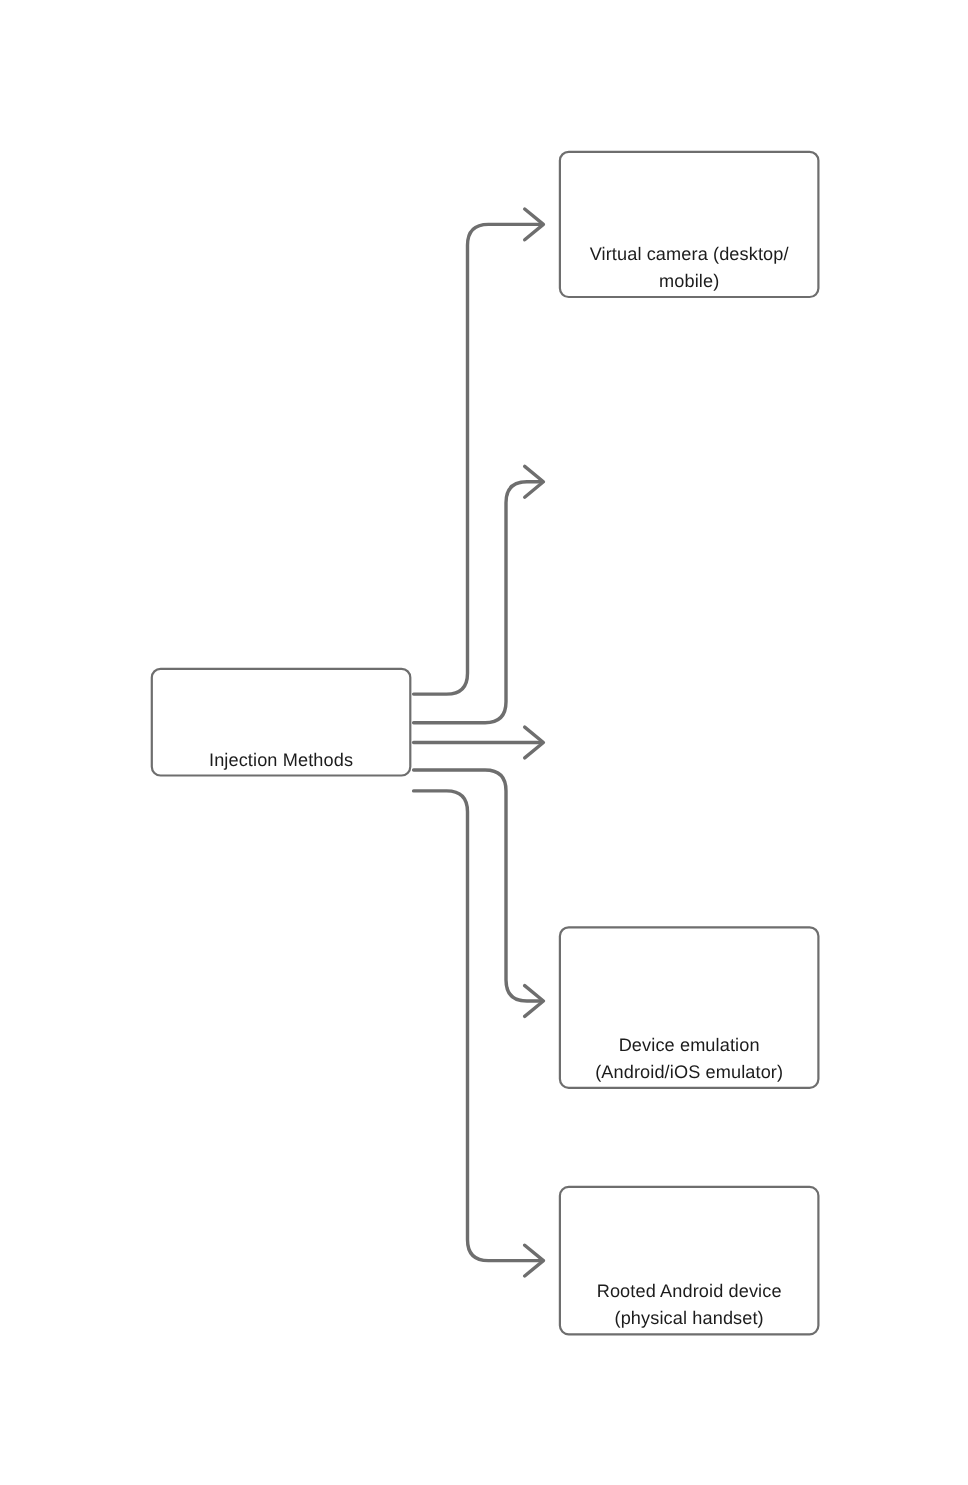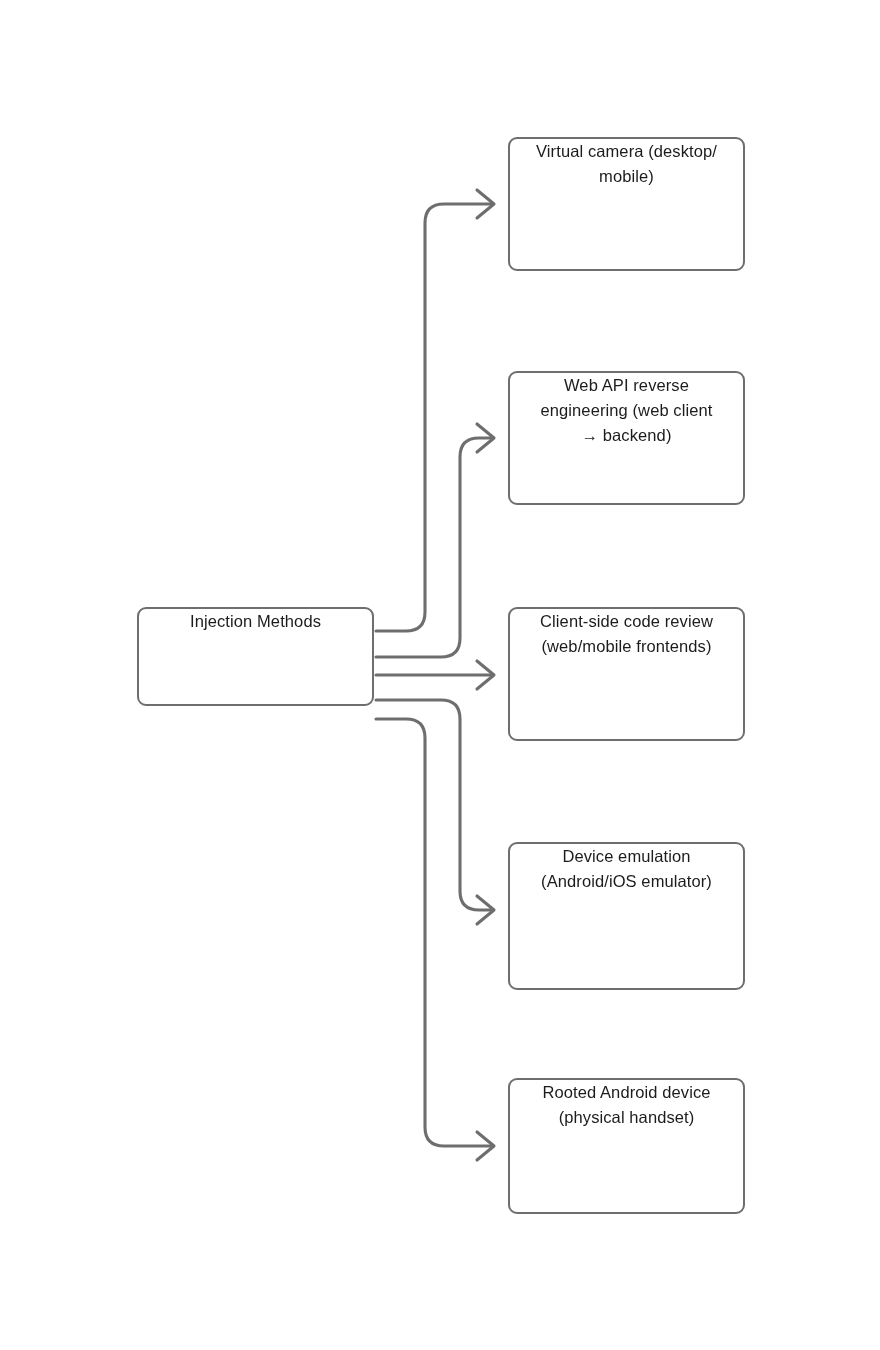--- a/index.html
+++ b/index.html
@@ -27,21 +27,21 @@
     width: 880px;
     height: 1350px;
   }
   .node {
     position: absolute;
     box-sizing: border-box;
     background: #ffffff;
     border: 2.2px solid #6e6e6e;
     border-radius: 9px;
     display: flex;
-    align-items: flex-start;
+    align-items: flex-end;
     justify-content: center;
     text-align: center;
   }
   .node-label {
     color: #1c1c1c;
     font-size: 16.5px;
     line-height: 1.52;
     letter-spacing: 0.1px;
     padding: 0 14px;
     white-space: pre-line;
@@ -78,30 +78,21 @@
 
   <div class="node node-source" style="left:137px; top:607px; width:237px; height:99px;">
     <span class="node-label">Injection Methods</span>
   </div>
 
   <div class="node" style="left:508px; top:137px; width:237px; height:134px;">
     <span class="node-label">Virtual camera (desktop/
 mobile)</span>
   </div>
 
-  <div class="node" style="left:508px; top:371px; width:237px; height:134px;">
-    <span class="node-label">Web API reverse
-engineering (web client
-→ backend)</span>
-  </div>
 
-  <div class="node" style="left:508px; top:607px; width:237px; height:134px;">
-    <span class="node-label">Client-side code review
-(web/mobile frontends)</span>
-  </div>
 
   <div class="node" style="left:508px; top:842px; width:237px; height:148px;">
     <span class="node-label">Device emulation
 (Android/iOS emulator)</span>
   </div>
 
   <div class="node" style="left:508px; top:1078px; width:237px; height:136px;">
     <span class="node-label">Rooted Android device
 (physical handset)</span>
   </div>

